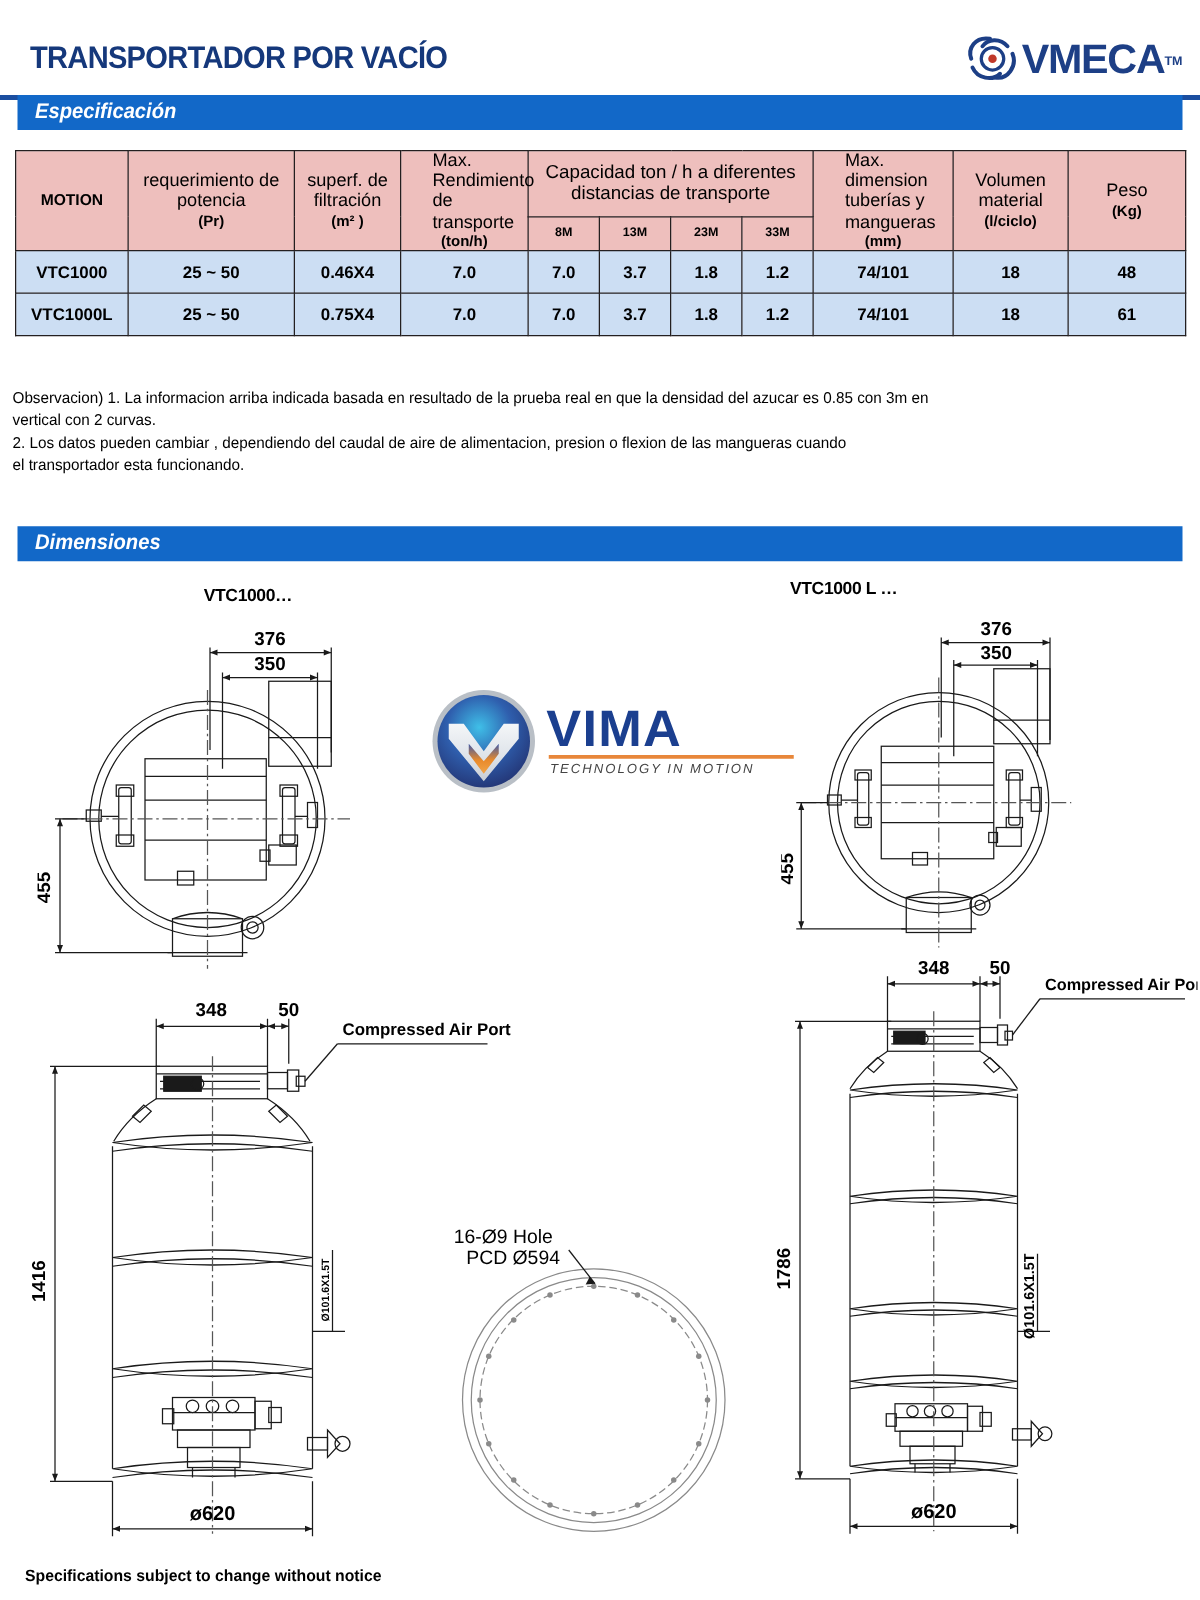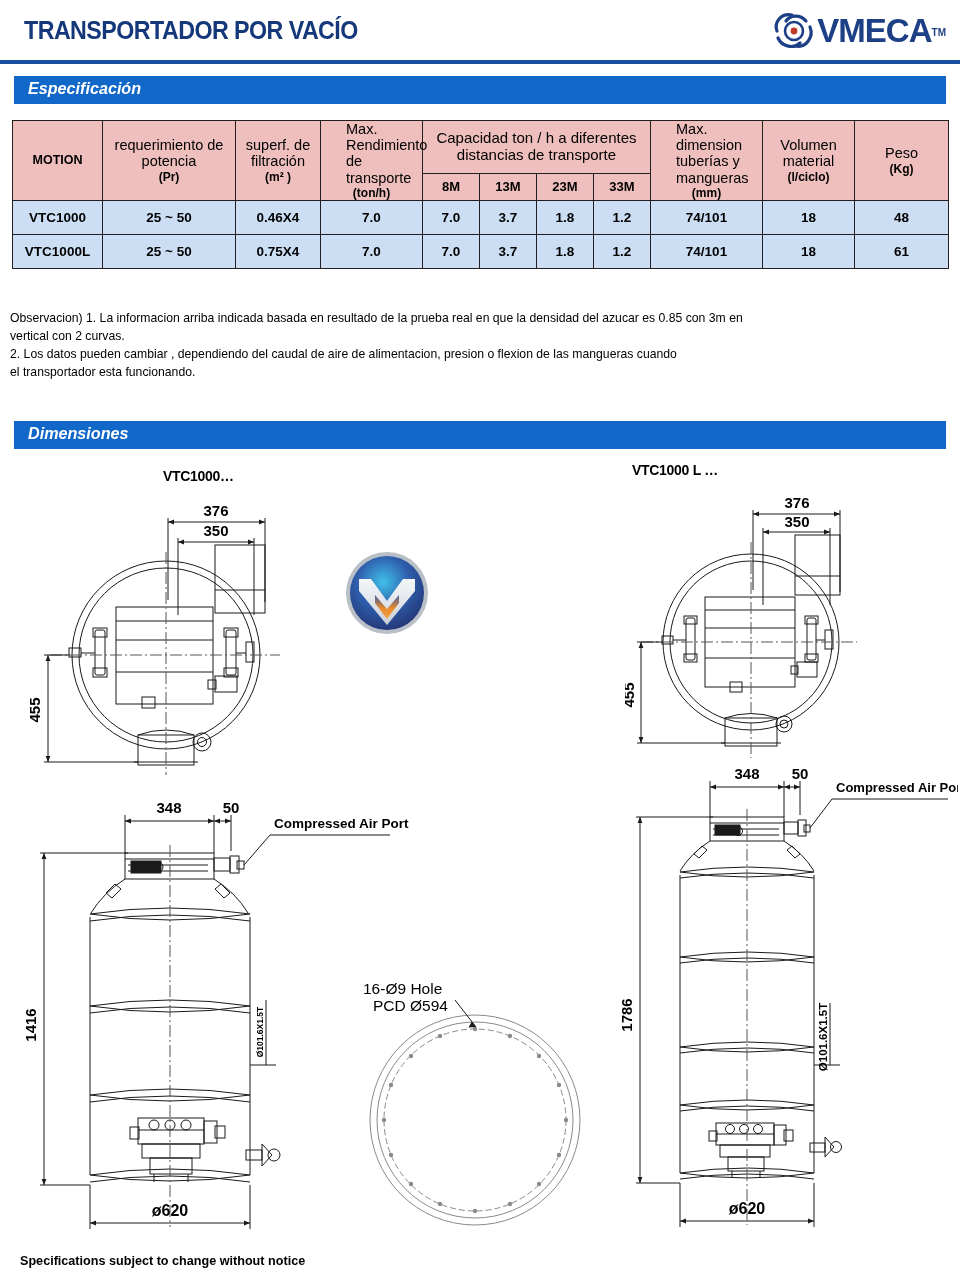--- a/index.html
+++ b/index.html
@@ -3,21 +3,21 @@
 <meta charset="utf-8">
 <style>
   html,body{margin:0;padding:0;background:#ffffff;}
   body{
     width:960px;height:1280px;position:relative;overflow:hidden;
     font-family:"Liberation Sans", sans-serif;color:#000;
   }
   .page{position:relative;width:960px;height:1280px;}
 
   
-  .doc-header{position:absolute;left:0;top:0;width:960px;height:62px;}
+  .doc-header{position:absolute;left:0;top:16px;width:960px;height:62px;}
   .doc-title{
     position:absolute;left:24px;top:16px;
     font-size:25px;font-weight:bold;color:#15387b;
     letter-spacing:-0.6px;font-stretch:condensed;
     transform:scaleX(.93);transform-origin:left center;white-space:nowrap;
   }
   .brand{position:absolute;right:14px;top:8px;height:46px;display:flex;align-items:center;}
   .brand-mark{width:44px;height:40px;position:relative;margin-right:1px;}
   .brand-word{font-size:33px;font-weight:bold;color:#1d3f86;letter-spacing:-1px;
     transform:scaleX(.95);transform-origin:left center;}
@@ -40,21 +40,21 @@
     border:1px solid #231f20;padding:0;text-align:center;vertical-align:middle;
   }
   .hdr td{background:#eebfbd;}
   .hdr2 td{background:#eebfbd;}
   .h-main{font-size:14.5px;font-weight:normal;line-height:1.12;}
   .h-bold{font-size:12px;font-weight:bold;}
   .h-left{text-align:left;padding-left:5px;margin-left:20px;}
   td.model-h{font-size:12.5px;font-weight:bold;}
   .row td{background:#ccdef3;font-size:13.5px;font-weight:bold;height:33px;}
   .cap-group{font-size:15px;line-height:1.12;text-align:left;padding-left:7px;}
-  .sub{font-size:13px;font-weight:bold;}
+  .sub{font-size:10px;font-weight:bold;}
 
   
   .notes{
     position:absolute;left:10px;top:310px;width:900px;
     font-size:12.6px;line-height:1.42;color:#000;
     transform:scaleX(.97);transform-origin:left top;
   }
   .notes p{margin:0;}
 
   
@@ -337,20 +337,25 @@
             <stop offset="0%" stop-color="#3f5aa8"></stop>
             <stop offset="55%" stop-color="#e98a2b"></stop>
             <stop offset="100%" stop-color="#f0a54a"></stop>
           </linearGradient>
         </defs>
         <circle cx="42" cy="42" r="41" fill="#b9bfc6"></circle>
         <circle cx="42" cy="42" r="37" fill="url(#vg)"></circle>
         <path d="M14 28 L26 28 L42 50 L58 28 L70 28 L70 40 L42 74 L14 40 Z" fill="url(#vm)"></path>
         <path d="M30 44 L42 58 L54 44 L54 52 L42 68 L30 52 Z" fill="url(#vo)"></path>
       </svg>
+    </div>
+    <div class="vima-txt">
+      <div class="vima-word">VIMA</div>
+      <div class="vima-rule"></div>
+      <div class="vima-tag">TECHNOLOGY IN MOTION</div>
     </div>
   </div>
 
   <div class="dwg" style="left:18px;top:795px;">
     <svg width="400" height="460" viewBox="0 0 400 460">
       <g stroke="#1a1a1a" fill="none" stroke-width="1">
 
         <line x1="107" y1="20" x2="107" y2="58"></line>
         <line x1="196" y1="20" x2="196" y2="58"></line>
         <line x1="107" y1="26" x2="196" y2="26"></line>

